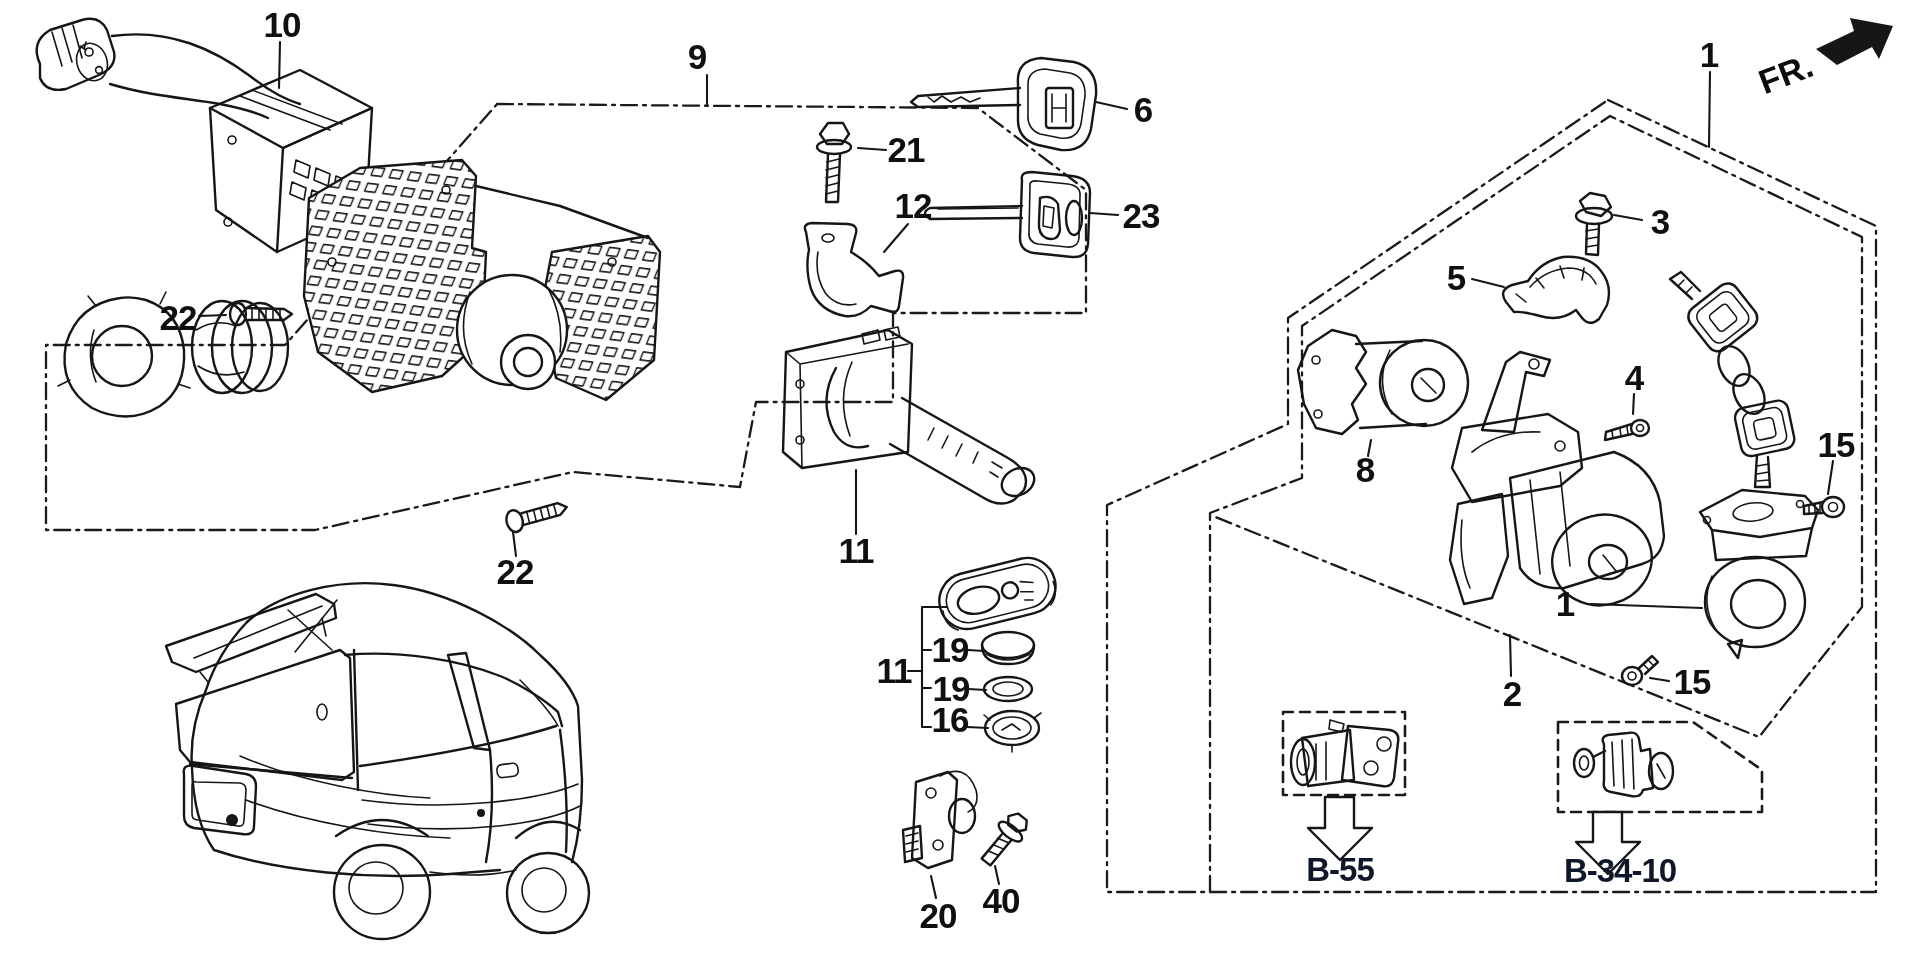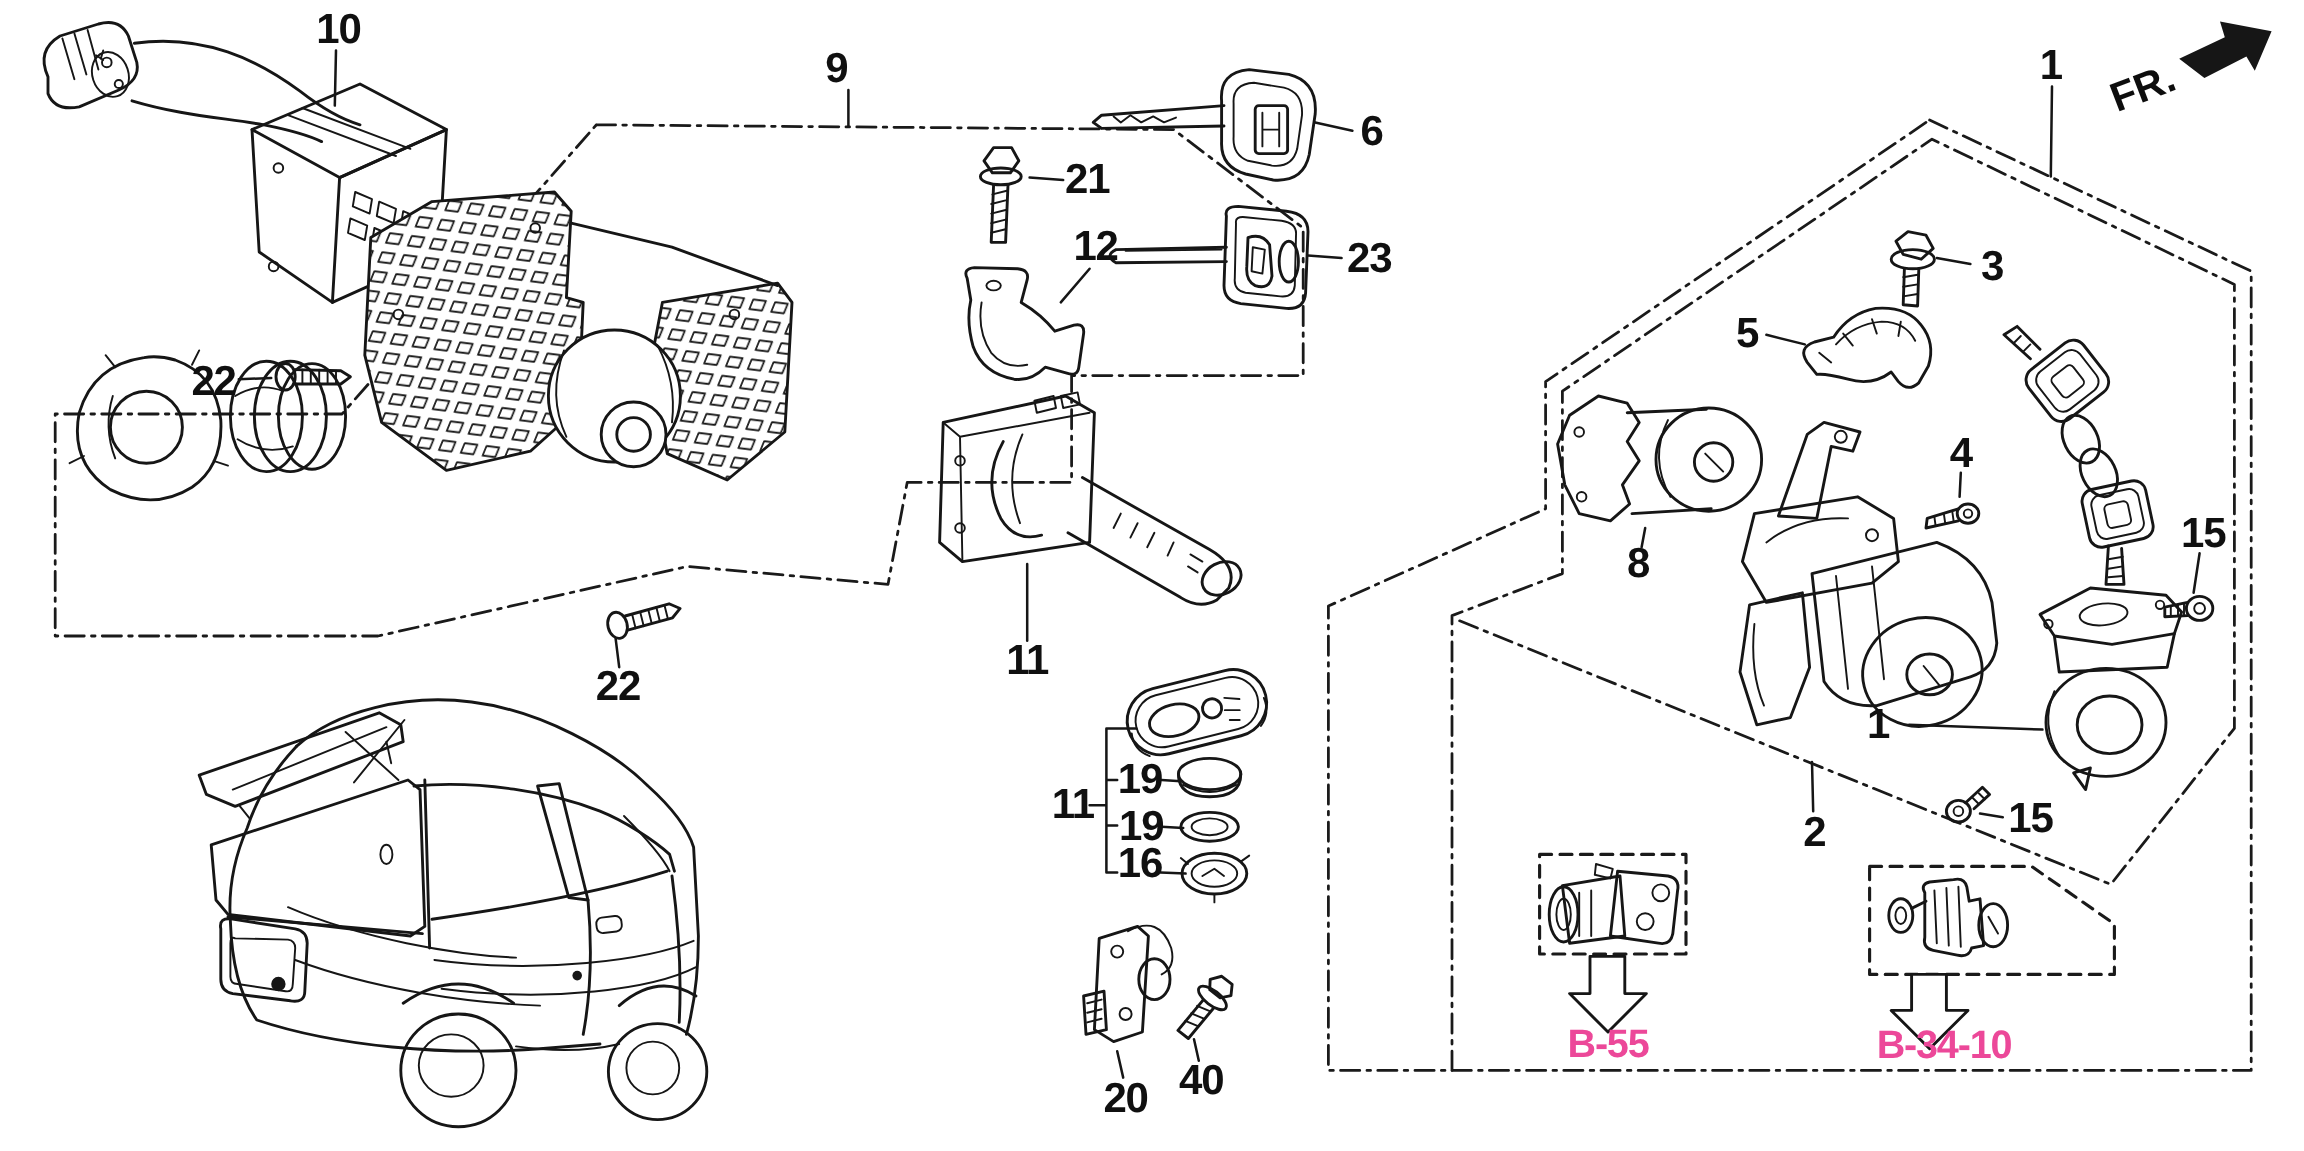--- a/index.html
+++ b/index.html
@@ -9,21 +9,21 @@
   svg *{stroke-linecap:round;stroke-linejoin:round;}
   .ln{fill:none;stroke:#161616;stroke-width:2.4;}
   .th{fill:none;stroke:#161616;stroke-width:1.6;}
   .ld{fill:none;stroke:#161616;stroke-width:2.1;}
   .dash{fill:none;stroke:#1a1a1a;stroke-width:2.3;stroke-dasharray:16 6 3 6;}
   .dbox{fill:none;stroke:#1a1a1a;stroke-width:2.6;stroke-dasharray:10 7;}
   .bk{fill:#161616;stroke:none;}
   .wh{fill:#ffffff;stroke:#161616;stroke-width:2.4;}
   .callout{position:absolute;transform:translate(-50%,-50%);color:#101010;
            font-size:35px;font-weight:700;letter-spacing:-1px;white-space:nowrap;}
-  .ref{position:absolute;transform:translate(-50%,-50%);color:#ec4899;
+  .ref{position:absolute;transform:translate(-50%,-50%);color:#0f172a;
        font-size:33px;font-weight:900;letter-spacing:-1px;white-space:nowrap;}
   .fr{position:absolute;transform:translate(-50%,-50%) rotate(-21deg);color:#0d0d0d;
       font-size:34px;font-weight:900;letter-spacing:0px;}
 </style>
 </head>
 <body>
 
 <div id="stage">
 
 <svg id="art" width="1920" height="959" viewBox="0 0 1920 959">

